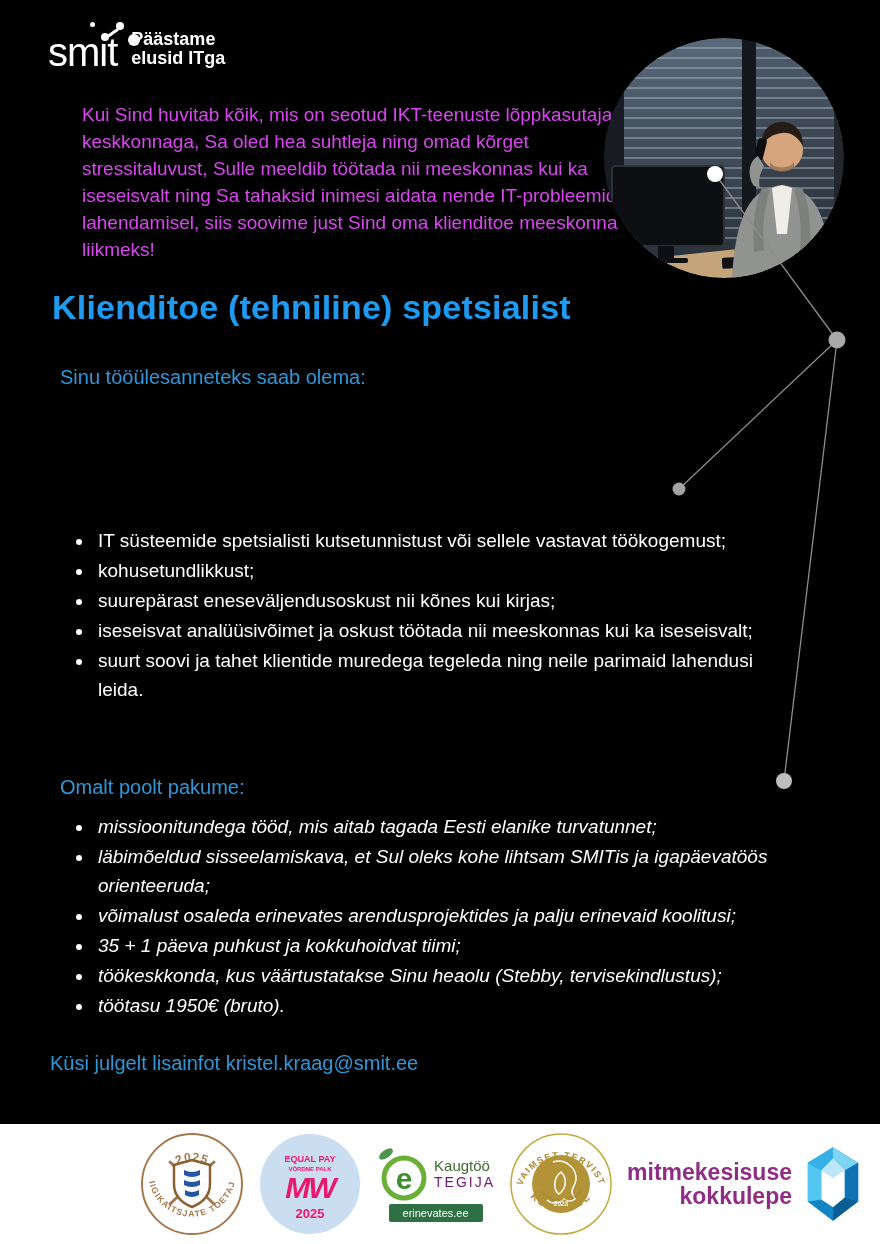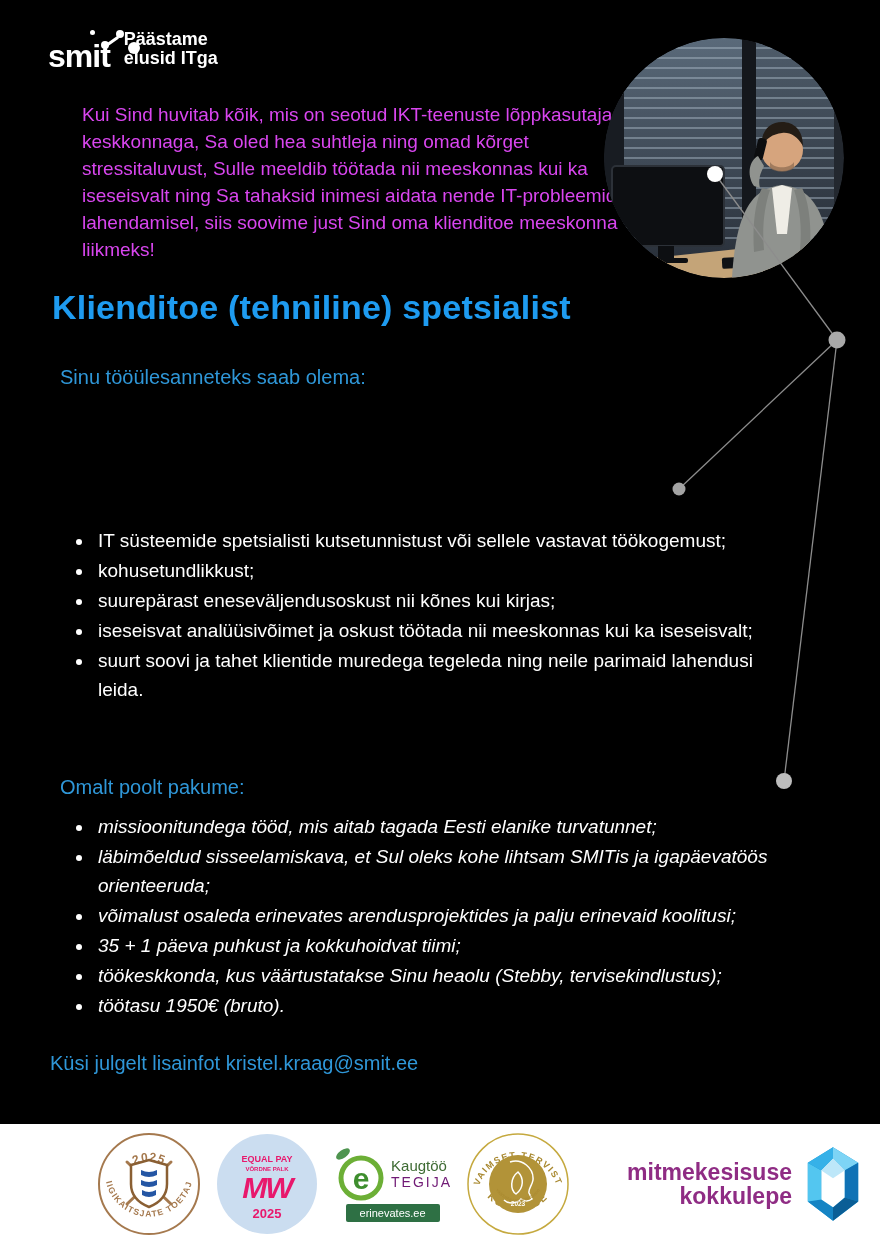--- a/index.html
+++ b/index.html
@@ -1,21 +1,21 @@
 <!DOCTYPE html>
 <html><head>
 <meta charset="utf-8">
 <style>
   * { margin:0; padding:0; box-sizing:border-box; }
   body { background:#000; font-family:"Liberation Sans", sans-serif; }
   .page { position:relative; width:880px; height:1244px; background:#000; overflow:hidden; }
 
   
   .logo { position:absolute; left:48px; top:30px; display:flex; align-items:flex-end; }
-  .brand { position:relative; color:#fff; font-size:32px; font-weight:bold; letter-spacing:-1px; line-height:1; }
+  .brand { position:relative; color:#fff; font-size:40px; font-weight:normal; letter-spacing:-1px; line-height:1; }
   .molecule { position:absolute; left:42px; top:-14px; width:70px; height:28px; }
   .molecule .d { position:absolute; background:#fff; border-radius:50%; }
   .d-tiny  { width:5px;  height:5px;  left:0;    top:4px; }
   .d-med1  { width:8px;  height:8px;  left:11px; top:15px; }
   .d-med2  { width:8px;  height:8px;  left:26px; top:4px; }
   .d-big   { width:12px; height:12px; left:38px; top:16px; }
   .d-line  { position:absolute; width:16px; height:3px; background:#fff; left:14px; top:14px;
              transform:rotate(-35deg); border-radius:2px; }
   .tagline { color:#fff; font-weight:bold; font-size:18px; line-height:19px; margin-left:14px; padding-bottom:4px; }
 
@@ -38,21 +38,21 @@
   
   .footer { position:absolute; left:0; bottom:0; width:880px; height:120px; background:#fff;
             display:flex; align-items:center; justify-content:flex-end; gap:14px; padding-right:16px; }
   .badge { flex:0 0 auto; display:flex; align-items:center; }
   .kaugtoo { flex-direction:column; gap:2px; }
   .kaugtoo-row { display:flex; align-items:center; gap:6px; }
   .kaugtoo-text { display:flex; flex-direction:column; line-height:1.1; }
   .kaugtoo-name { color:#3E6B33; font-size:15px; font-weight:normal; }
   .kaugtoo-sub  { color:#701a75; font-size:14px; letter-spacing:2px; }
   .smartwork { background:#2E7044; color:#fff; font-size:11px; padding:3px 14px; border-radius:2px; }
-  .mk { gap:10px;margin-left:43px; }
+  .mk { gap:10px; }
   .mk-text { text-align:right; color:#8F2C84; font-weight:bold; font-size:23px; line-height:24px; }
 </style>
 </head>
 <body>
 
 <div class="page">
 
   <div class="logo">
     <div class="brand">
       <span>smit</span>

